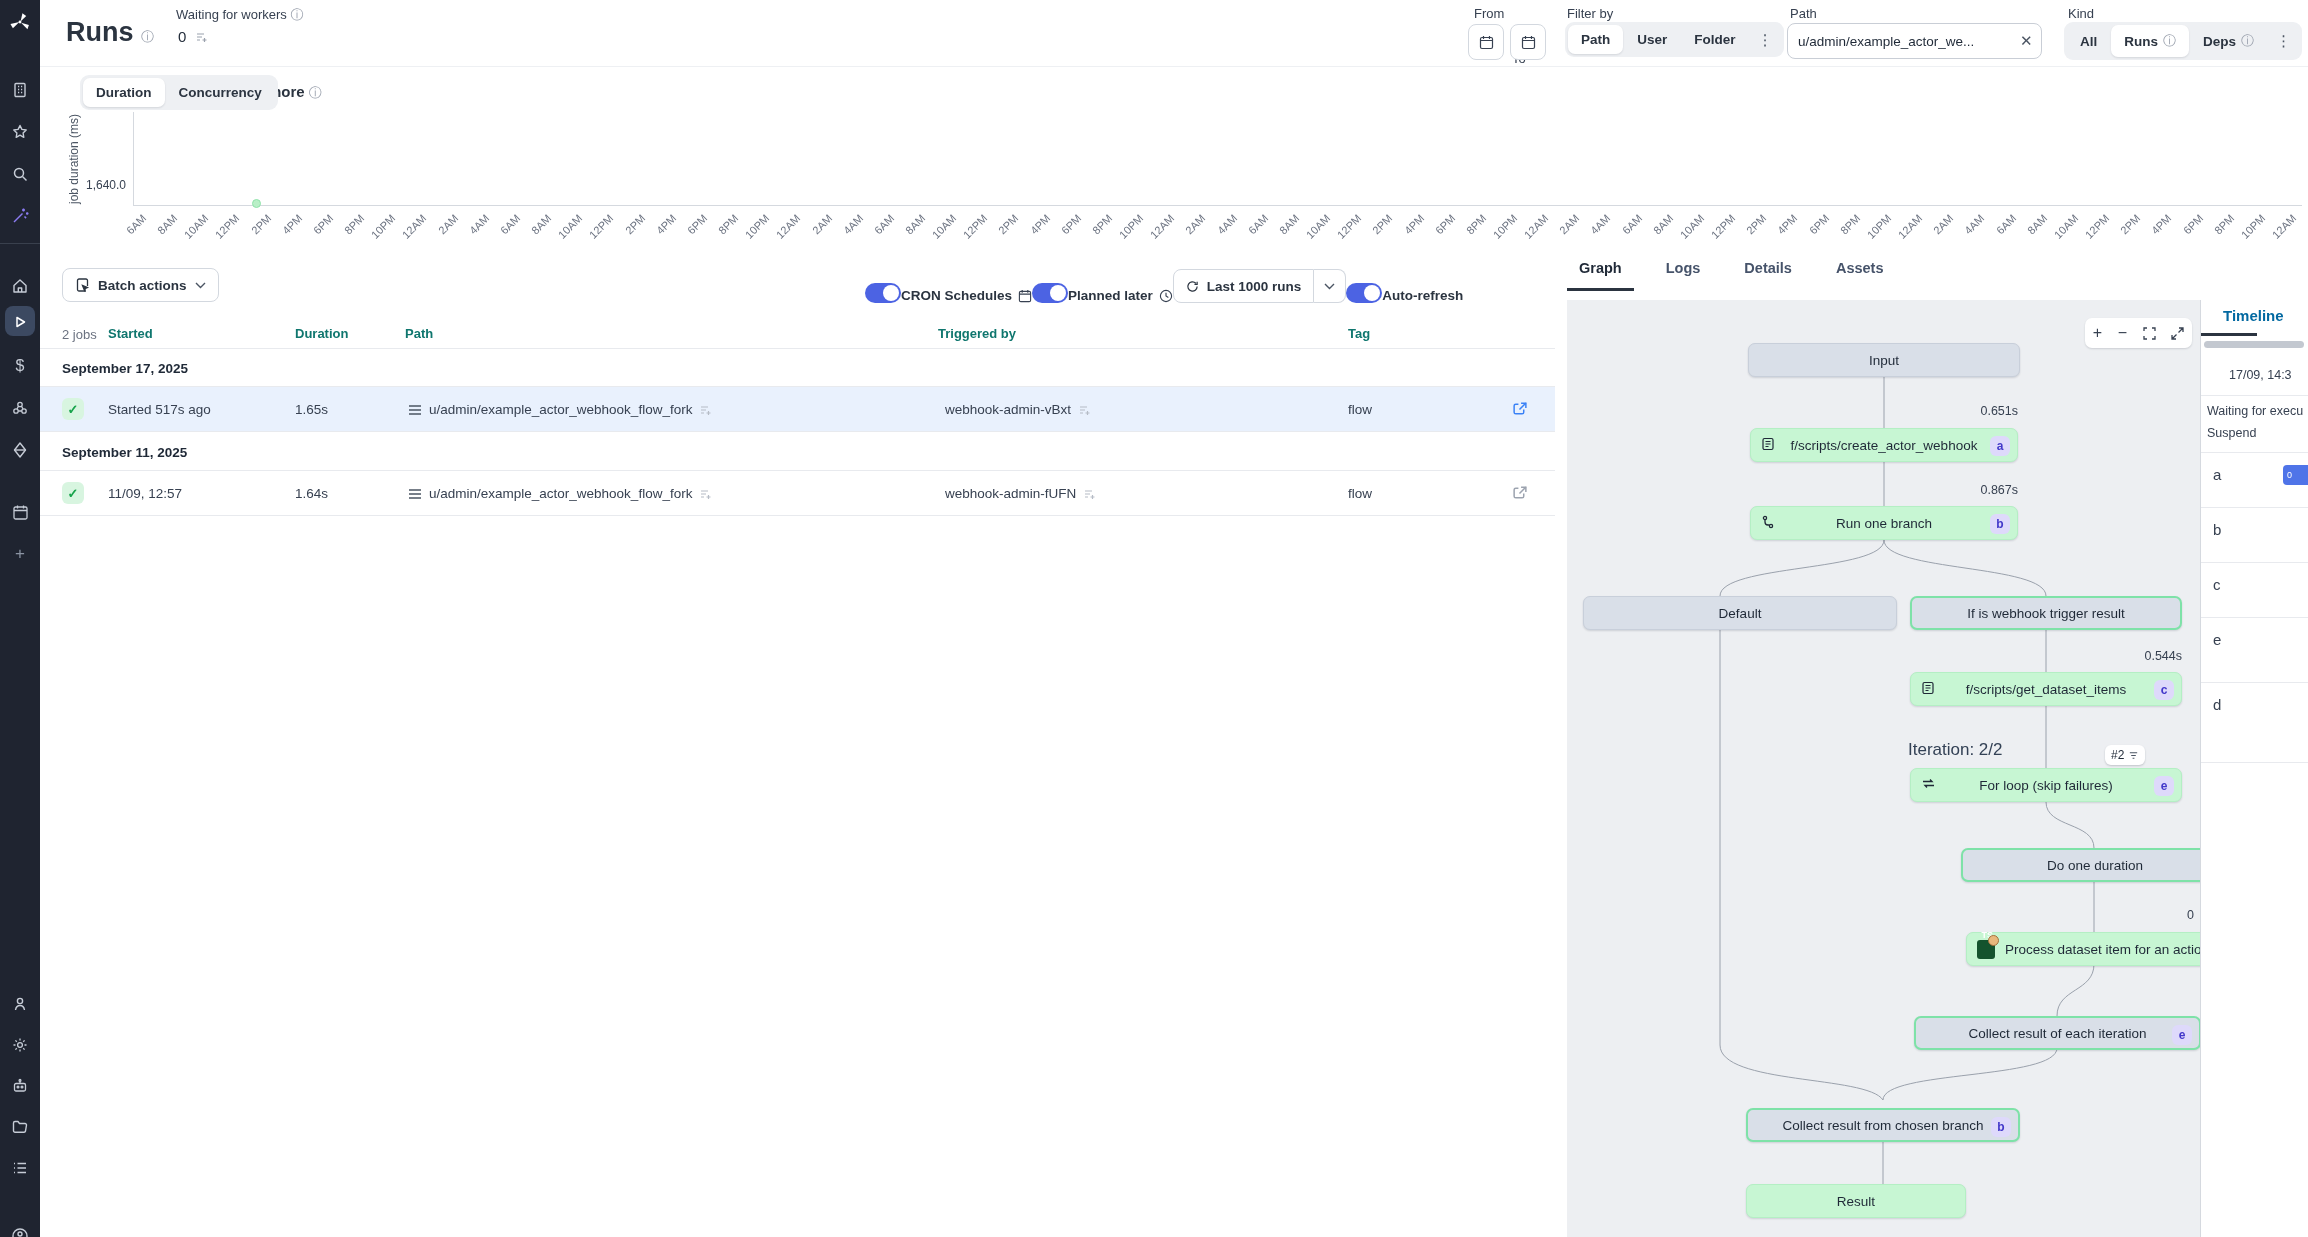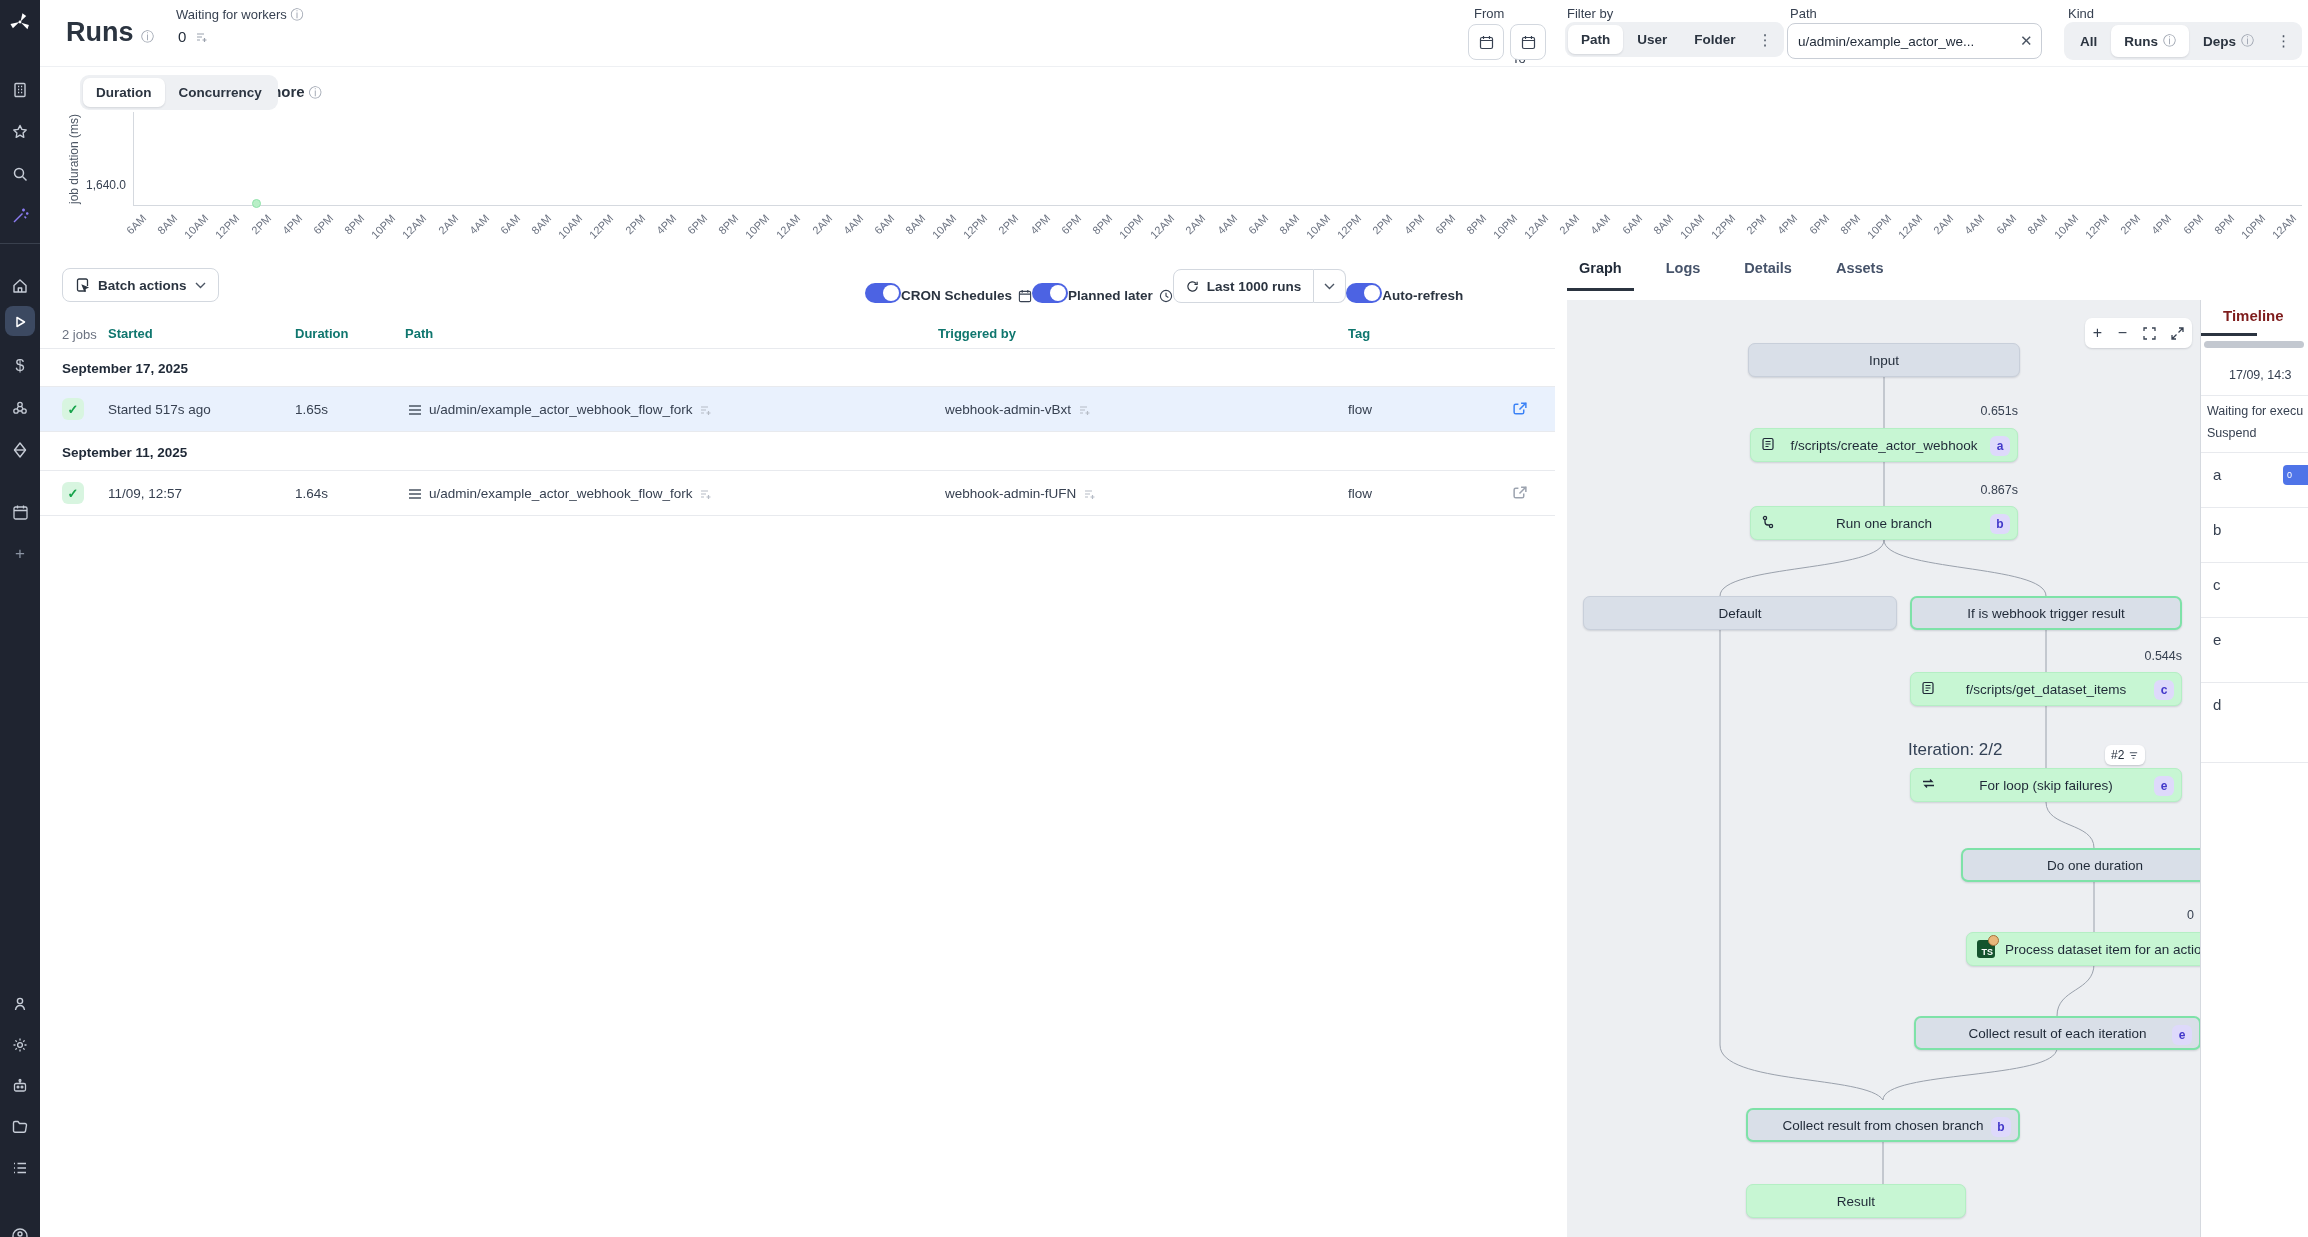--- a/index.html
+++ b/index.html
@@ -68,28 +68,28 @@
   .nbadge{position:absolute;right:7px;top:7px;width:20px;height:20px;border-radius:6px;background:#ded9fb;color:#4338ca;
           font-size:12px;font-weight:bold;display:flex;align-items:center;justify-content:center;}
   .ndur{position:absolute;font-size:12.5px;color:#374151;text-align:right;}
   .nicon{position:absolute;left:10px;top:8px;display:flex;align-items:center;}
   .zoombox{position:absolute;left:518px;top:18px;width:107px;height:30px;background:#fff;border-radius:7px;
            box-shadow:0 1px 2px rgba(16,24,40,.15);display:flex;align-items:center;justify-content:space-around;color:#374151;}
   .iter-lbl{position:absolute;font-size:17px;color:#334155;}
   .iter-badge{position:absolute;background:#fff;border-radius:6px;box-shadow:0 1px 2px rgba(16,24,40,.2);
               font-size:12px;color:#1f2937;padding:3px 6px;display:flex;align-items:center;gap:4px;}
   .ts-ico{width:18px;height:18px;background:#14532d;border-radius:3px;color:#fff;font-size:9px;font-weight:bold;
-          display:flex;align-items:flex-end;justify-content:flex-end;padding:0 2px 1px 0;box-sizing:border-box;position:relative;}
+          display:flex;align-items:flex-end;justify-content:flex-end;padding:0 2px 19px 0;box-sizing:border-box;position:relative;}
   .ts-ico::after{content:"";position:absolute;right:-4px;top:-5px;width:11px;height:11px;border-radius:50%;
                  background:#e8b87c;border:1px solid #a3703d;box-sizing:border-box;}
 
   
   .timeline{position:absolute;left:2200px;top:300px;width:108px;height:937px;background:#fff;border-left:1px solid #d5d9df;
             overflow:hidden;box-sizing:border-box;}
-  .tl-title{position:absolute;left:22px;top:7px;font-size:15px;font-weight:bold;color:#7f1d1d;}
+  .tl-title{position:absolute;left:22px;top:7px;font-size:15px;font-weight:bold;color:#0369a1;}
   .tl-underline{position:absolute;left:0;top:33px;width:56px;height:3px;background:#2b3440;}
   .tl-scroll{position:absolute;left:3px;top:41px;width:100px;height:7px;border-radius:4px;background:#c3c8d0;}
   .tl-row-line{position:absolute;left:0;width:108px;height:1px;background:#e8eaee;}
   .tl-txt{position:absolute;font-size:12.5px;color:#374151;white-space:nowrap;}
   .tl-rowlbl{position:absolute;left:12px;font-size:15px;color:#374151;}
   .tl-bar{position:absolute;left:82px;width:30px;height:20px;background:#4f74e8;border-radius:4px;color:#fff;font-size:9px;
           display:flex;align-items:center;padding-left:4px;box-sizing:border-box;}
 
   svg.ic{display:block;}
 </style>

